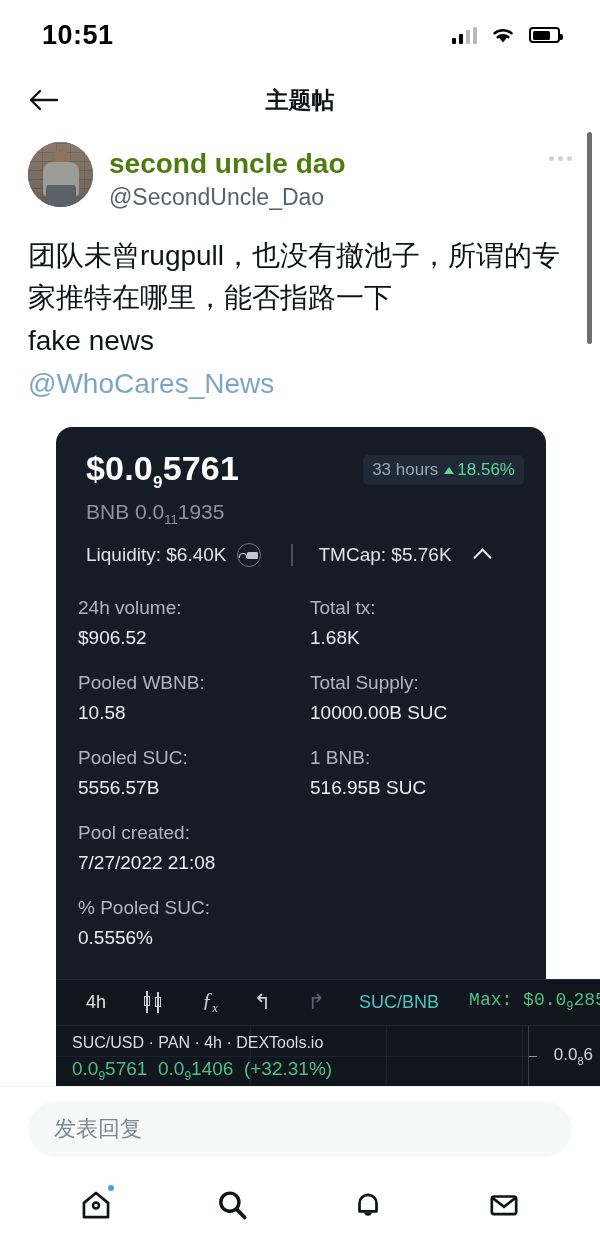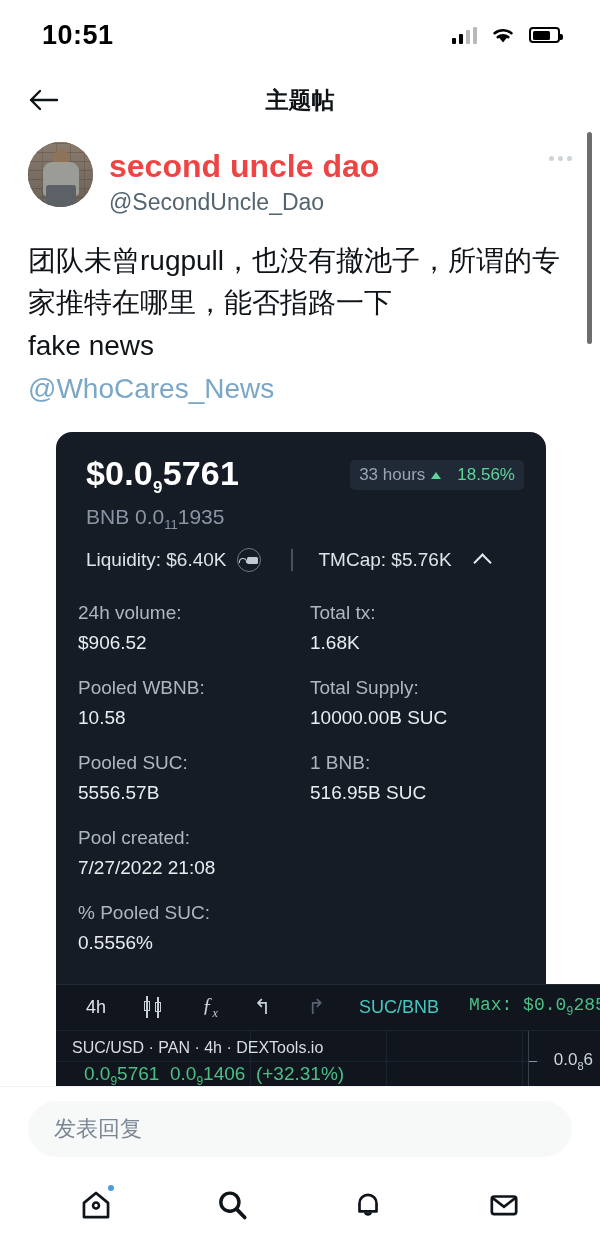--- a/index.html
+++ b/index.html
@@ -50,42 +50,42 @@
       repeating-linear-gradient(0deg, rgba(60,45,35,.55) 0 1px, transparent 1px 9px),
       repeating-linear-gradient(90deg, rgba(60,45,35,.4) 0 1px, transparent 1px 14px);
   }
   .avatar .head { position:absolute; left:50%; top:10%; transform:translateX(-50%);
     width:16px; height:19px; background:#8d7358; border-radius:50% 50% 45% 45%; }
   .avatar .body { position:absolute; left:50%; top:30%; transform:translateX(-50%);
     width:36px; height:34px; background:#9c9c96; border-radius:9px 9px 4px 4px; }
   .avatar .legs { position:absolute; left:50%; bottom:0; transform:translateX(-50%);
     width:30px; height:22px; background:#5c6168; border-radius:3px; }
   .name-block { margin-left: 16px; padding-top: 4px; }
-  .display-name { font-size: 32px; font-weight: 700; color:#ef4444; line-height: 1.25; }
+  .display-name { font-size: 28px; font-weight: 700; color:#4d7c0f; line-height: 1.25; }
   .handle { font-size: 23px; color:#536471; line-height: 1.3; margin-top: 2px; }
   .more-dots { position:absolute; right: 28px; top: 26px; display:flex; gap:4px; opacity:.28; cursor:pointer; }
   .more-dots i { width:5px; height:5px; border-radius:50%; background:#536471; display:block; }
 
   .tweet-text { margin-top: 22px; font-size: 28px; line-height: 1.52; color:#0f1419; word-break: break-word; }
   .tweet-text .mention { color:#7aa7c7; }
 
   
   .dex-card {
     margin: 22px 0 0 28px; width: 490px; background:#161c26;
     border-radius: 16px 16px 0 0; overflow: hidden; color:#e6e9ee;
     position: relative;
   }
   .dex-top { padding: 22px 22px 0 30px; }
   .price-row { display:flex; align-items:flex-start; justify-content:space-between; }
   .price { font-size: 34px; font-weight: 700; letter-spacing:.2px; color:#fff; }
   .price sub { font-size: 17px; font-weight:700; vertical-align: sub; }
   .chg-pill { background:#1f2a36; border-radius:5px; padding:5px 9px; display:flex; align-items:center; gap:6px;
               font-size:17px; margin-top: 6px; }
   .chg-pill .lbl { color:#9aa4b2; }
-  .chg-pill .val { color:#5fd39a; display:flex; align-items:center; gap:16px; }
+  .chg-pill .val { color:#5fd39a; display:flex; align-items:center; gap:3px; }
   .caret-up { width:0;height:0;border-left:5px solid transparent;border-right:5px solid transparent;border-bottom:7px solid currentColor; }
   .bnb-line { font-size: 21px; color:#8a94a3; margin-top: 7px; }
   .bnb-line sub { font-size: 13px; }
 
   .liq-row { display:flex; align-items:center; margin-top: 16px; font-size: 19px; color:#dfe3e9; }
   .liq-left { display:flex; align-items:center; gap:10px; }
   .lock-ico { width:24px;height:24px;border-radius:50%;border:1.5px solid #6d7685; display:flex;align-items:center;justify-content:center; }
   .lock-ico .shackle { width:8px;height:5px;border:1.5px solid #c3c9d2;border-bottom:none;border-radius:4px 4px 0 0; margin-bottom:-1px; }
   .lock-ico .bodyl { width:11px;height:7px;background:#c3c9d2;border-radius:1.5px; }
   .divider-v { width:2px; height:22px; background:#48505d; margin: 0 26px 0 30px; }
@@ -120,21 +120,21 @@
 
   .chart-body { position:relative; height: 206px; }
   .grid-v { position:absolute; top:0; bottom:0; width:1px; background:#1b2230; }
   .grid-h { position:absolute; left:0; right:60px; height:1px; background:#1b2230; }
   .axis-line { position:absolute; top:0; bottom:0; right:72px; width:1px; background:#39414f; }
   .ytick { position:absolute; right: 8px; font-size: 17px; color:#cfd5de; transform: translateY(-50%); white-space:nowrap; }
   .ytick sub { font-size: 11px; }
   .ytick-dash { position:absolute; right:64px; width:8px; height:1px; background:#8c94a1; }
   .chart-legend { position:absolute; left:16px; top:8px; }
   .legend-l1 { font-size:16px; color:#d8dde4; }
-  .legend-l2 { font-size:19px; color:#4dbf86; margin-top: 6px; margin-left: 12px; }
+  .legend-l2 { font-size:19px; color:#4dbf86; margin-top: 6px; }
   .legend-l2 sub { font-size: 12px; }
   .legend-l3 { font-size:19px; color:#d8dde4; margin-top: 16px; }
   .candle { position:absolute; background:#2fa897; width:3px; }
   .candle-wick { position:absolute; background:#2fa897; width:1.5px; }
 
   
   .scrollbar { position:absolute; right: 8px; top: 132px; width: 5px; height: 212px; background:#6d6d6d; border-radius: 3px; }
 
   
   .footer { position:absolute; left:0; right:0; bottom:0; background:#fff; }

